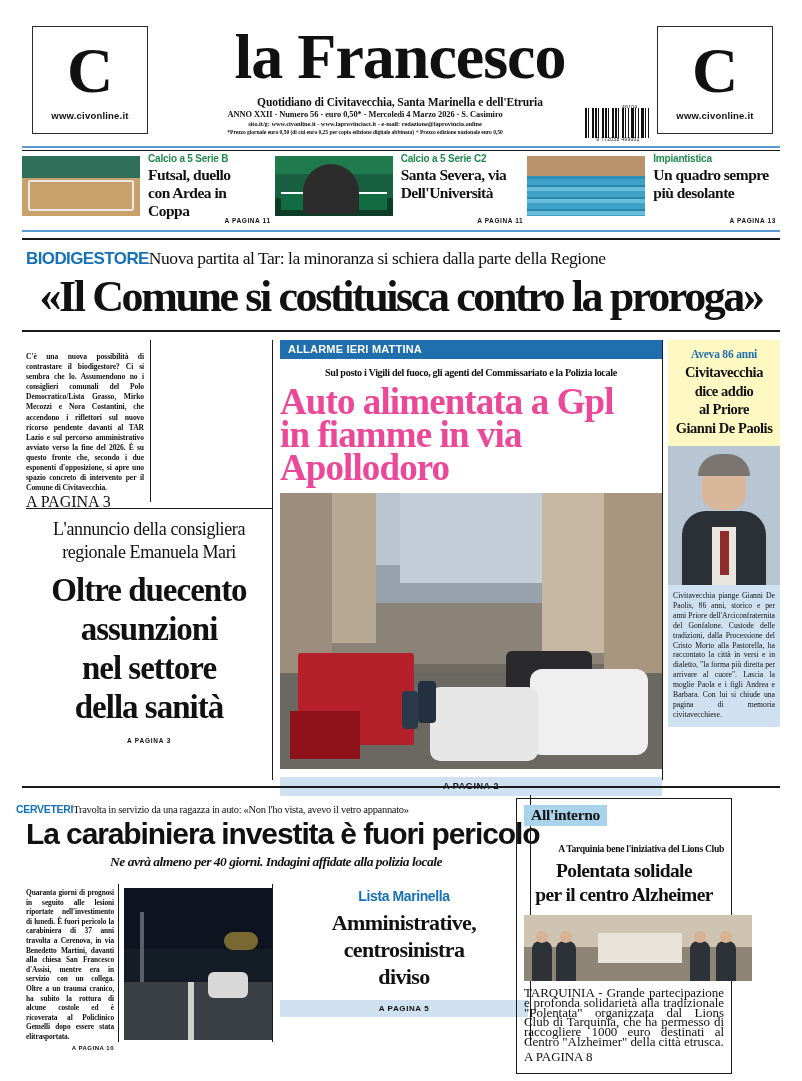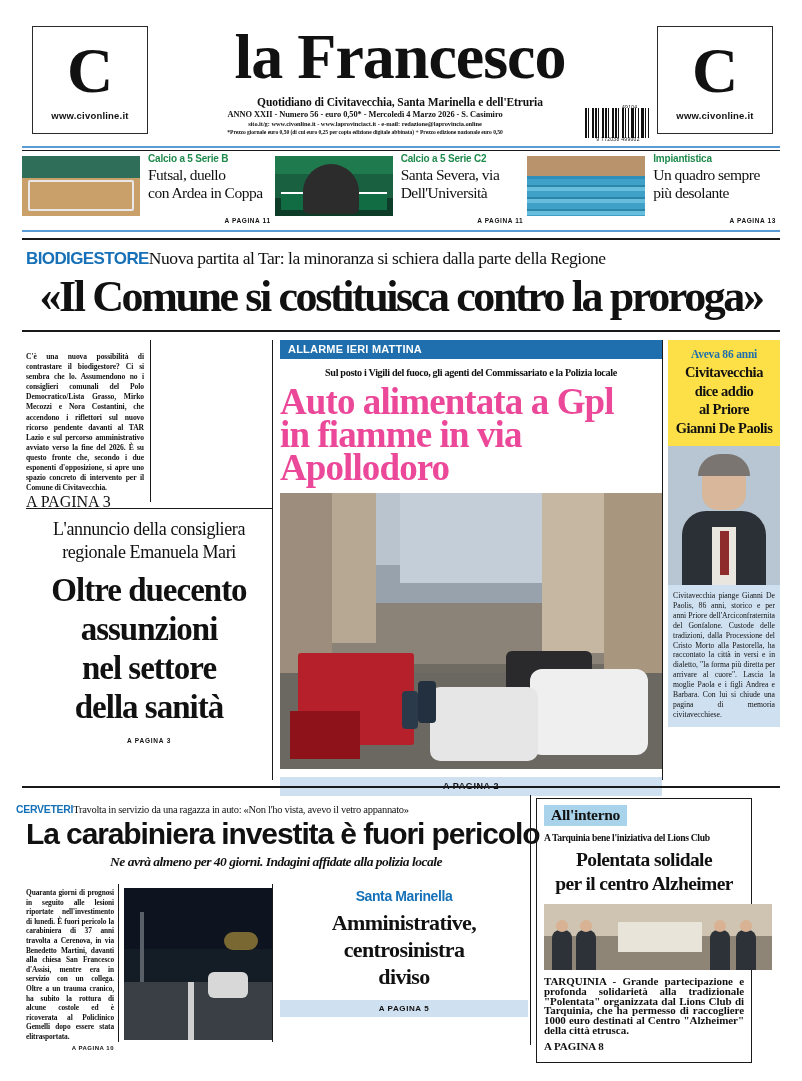--- a/index.html
+++ b/index.html
@@ -68,21 +68,21 @@
   
   .teasers{position:absolute;left:22px;top:152px;width:758px;height:72px;display:flex;}
   .teaser{display:flex;width:50%;height:72px;}
   .teaser .thumb{width:118px;height:60px;margin-top:4px;position:relative;overflow:hidden;}
   .teaser .txt{flex:1;padding-left:8px;padding-right:4px;position:relative;}
   .teaser .kicker{
     font-family:"Liberation Sans", sans-serif;font-weight:bold;font-size:10px;
     color:#1f8a4c;letter-spacing:-.2px;line-height:13px;
   }
   .teaser .head{
-    font-family:"Liberation Serif", serif;font-weight:normal;font-size:15.5px;line-height:18px;
+    font-family:"Liberation Serif", serif;font-weight:bold;font-size:15.5px;line-height:18px;
     color:#111;letter-spacing:-.5px;margin-top:1px;
   }
   .teaser .pagina{
     position:absolute;right:4px;bottom:0;
     font-family:"Liberation Sans", sans-serif;font-weight:bold;font-size:6.5px;
     letter-spacing:.6px;color:#111;
   }
   
   .art-futsal{background:
       linear-gradient(#2f6f5a 0 36%, #c9a06a 36% 100%);}
@@ -173,21 +173,21 @@
   .photo-main .fm2{position:absolute;left:122px;bottom:40px;width:16px;height:38px;background:#2b3a4a;border-radius:4px;}
   .photo-main .sky{position:absolute;left:120px;top:0;width:150px;height:90px;background:#c3ced9;}
   .caption-bar{
     margin-top:8px;width:382px;height:19px;line-height:19px;background:#cfe0f0;text-align:center;
     font-family:"Liberation Sans", sans-serif;font-weight:bold;font-size:9px;letter-spacing:.6px;color:#111;
   }
 
   
   .col-right{position:absolute;left:668px;top:340px;width:112px;}
   .rbox-top{
-    background:#fde047;padding:8px 4px 9px;text-align:center;
+    background:#fef9c3;padding:8px 4px 9px;text-align:center;
   }
   .rbox-top .kicker{
     font-family:"Liberation Serif", serif;font-weight:bold;font-size:11.5px;
     color:#1f6fae;letter-spacing:-.2px;
   }
   .rbox-top .title{
     font-family:"Liberation Serif", serif;font-weight:bold;font-size:14.5px;line-height:18.5px;
     color:#111;letter-spacing:-.45px;margin-top:3px;
   }
   .photo-right{
@@ -248,45 +248,45 @@
   }
   .sm-box .title{
     font-family:"Liberation Serif", serif;font-weight:bold;font-size:22px;line-height:27px;
     letter-spacing:-.6px;color:#111;margin-top:5px;
   }
   .sm-box .bar{
     margin-top:10px;width:248px;height:17px;line-height:17px;background:#cfe0f0;text-align:center;
     font-family:"Liberation Sans", sans-serif;font-weight:bold;font-size:8px;letter-spacing:.6px;color:#111;
   }
 
-  .bottom-right{position:absolute;left:536px;top:798px;width:216px;}
+  .bottom-right{position:absolute;left:516px;top:798px;width:216px;}
   .bottom-right .frame{border:1px solid #1a1a1a;padding:6px 7px 8px;}
   .bottom-right .tab{
     background:#a9d3ea;display:inline-block;padding:1px 7px 2px;
     font-family:"Liberation Serif", serif;font-weight:bold;font-size:15.5px;letter-spacing:-.3px;color:#111;
   }
   .bottom-right .sub{
-    margin-top:6px;text-align:left;
+    margin-top:17px;text-align:right;
     font-family:"Liberation Serif", serif;font-weight:bold;font-size:9.6px;letter-spacing:-.3px;color:#111;
   }
   .bottom-right .title{
     margin-top:5px;text-align:center;
     font-family:"Liberation Serif", serif;font-weight:bold;font-size:19.5px;line-height:24px;
     letter-spacing:-.6px;color:#111;
   }
   .photo-lions{
     margin-top:8px;width:228px;height:66px;position:relative;overflow:hidden;
     background:linear-gradient(#cfc4b2 0 48%, #8e8577 48% 100%);
   }
   .photo-lions .p{position:absolute;bottom:0;width:20px;height:40px;background:#2d3138;border-radius:8px 8px 0 0;}
   .photo-lions .h{position:absolute;width:12px;height:12px;background:#d8b292;border-radius:50%;}
   .photo-lions .banner{position:absolute;left:74px;top:18px;width:84px;height:30px;background:#e8e4da;}
   .lions-body{
     margin-top:7px;
-    font-family:"Liberation Serif", serif;font-weight:bold;font-size:11px;line-height:9.8px;
+    font-family:"Liberation Serif", serif;font-weight:normal;font-size:13px;line-height:9.8px;
     text-align:justify;color:#111;letter-spacing:-.05px;
   }
 </style>
 </head>
 <body>
 
 <div class="page">
 
   <div class="masthead">
     <div class="logo-box left">
@@ -433,21 +433,21 @@
 
   <div class="photo-night">
     <div class="rd"></div>
       <div class="ln"></div>
       <div class="l1"></div>
     <div class="glow"></div>
       <div class="car"></div>
   </div>
 
   <div class="sm-box">
-    <div class="kicker">Santa Marinella</div>
+    <div class="kicker">Lista Marinella</div>
     <div class="title" style="white-space:pre-line">Amministrative,
 centrosinistra
 diviso</div>
     <div class="bar">A PAGINA 5</div>
   </div>
 
   <div class="vline" style="left:272px;top:884px;height:158px;"></div>
   <div class="vline" style="left:118px;top:884px;height:158px;"></div>
   <div class="vline" style="left:530px;top:795px;height:250px;"></div>
 

